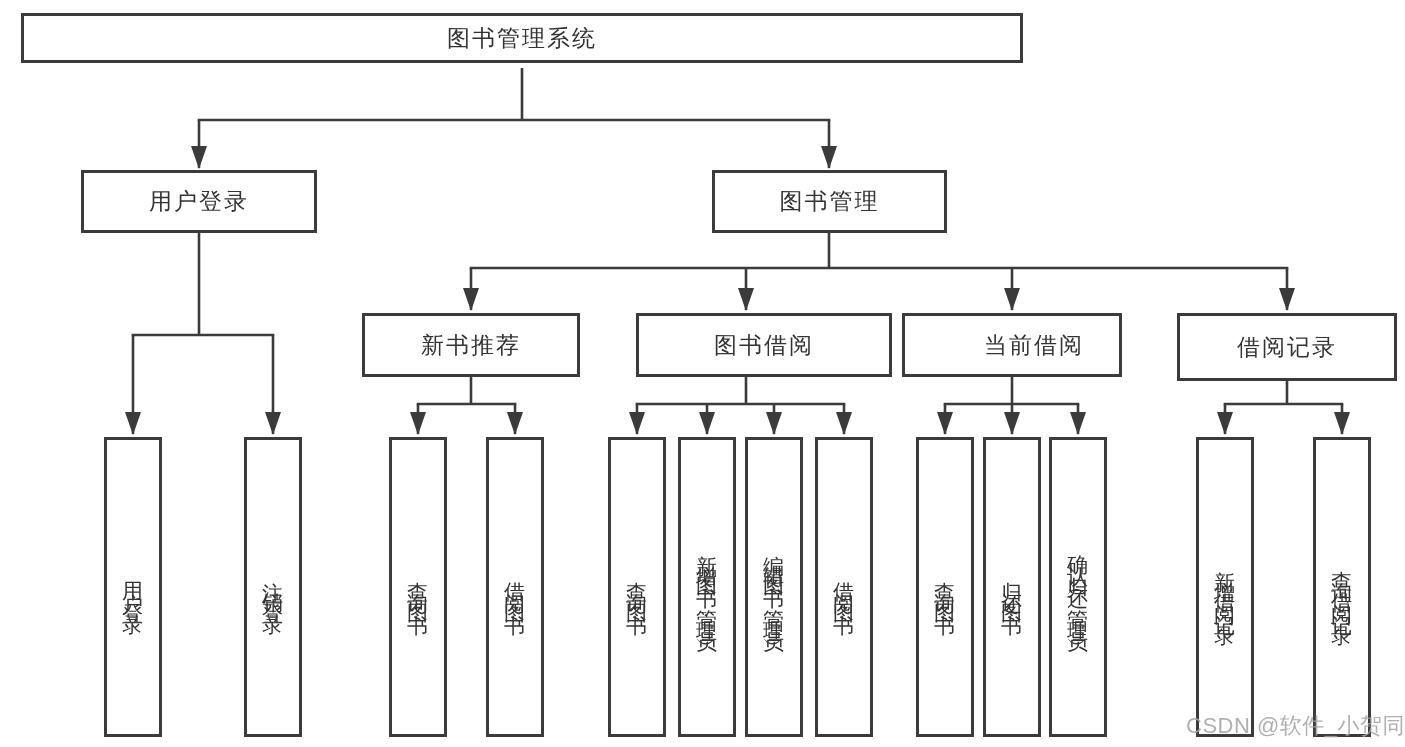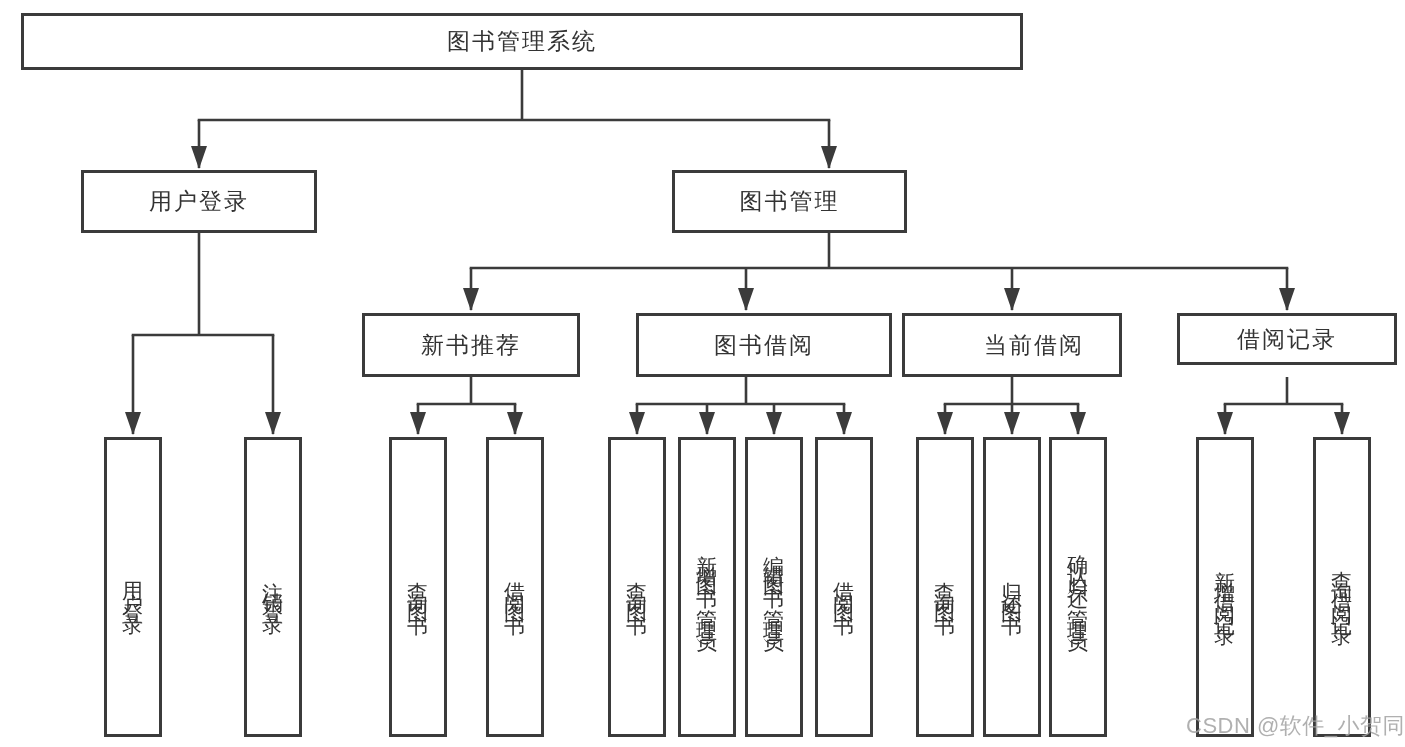--- a/index.html
+++ b/index.html
@@ -111,29 +111,29 @@
       <path d="M1012 404 V434" marker-end="url(#arr)"></path>
       <path d="M1078 404 V434" marker-end="url(#arr)"></path>
 
       <path d="M1287 377 V404"></path>
       <path d="M1223.7 404 H1343.3"></path>
       <path d="M1225 404 V434" marker-end="url(#arr)"></path>
       <path d="M1342 404 V434" marker-end="url(#arr)"></path>
     </g>
   </svg>
 
-  <div class="node" style="left:21px; top:13px; width:1002px; height:57px;">图书管理系统</div>
+  <div class="node" style="left:21px; top:13px; width:1002px; height:50px;">图书管理系统</div>
 
   <div class="node" style="left:81px; top:170px; width:236px; height:63px;">用户登录</div>
-  <div class="node" style="left:672px; top:170px; width:235px; height:63px;">图书管理</div>
+  <div class="node" style="left:712px; top:170px; width:235px; height:63px;">图书管理</div>
 
   <div class="node" style="left:362px; top:313px; width:218px; height:64px;font-family:Liberation Mono, monospace;">新书推荐</div>
   <div class="node" style="left:636px; top:313px; width:256px; height:64px;">图书借阅</div>
   <div class="node" style="left:902px; top:313px; width:220px; height:64px;padding-left:44px;">当前借阅</div>
-  <div class="node" style="left:1177px; top:313px; width:220px; height:52px;">借阅记录</div>
+  <div class="node" style="left:1177px; top:313px; width:220px; height:68px;">借阅记录</div>
 
   <div class="leaf" style="left:104px;">
     <span class="vtext">用户登录</span>
   </div>
   <div class="leaf" style="left:244px;">
     <span class="vtext">注销登录</span>
   </div>
 
   <div class="leaf" style="left:389px;">
     <span class="vtext">查询图书</span>

